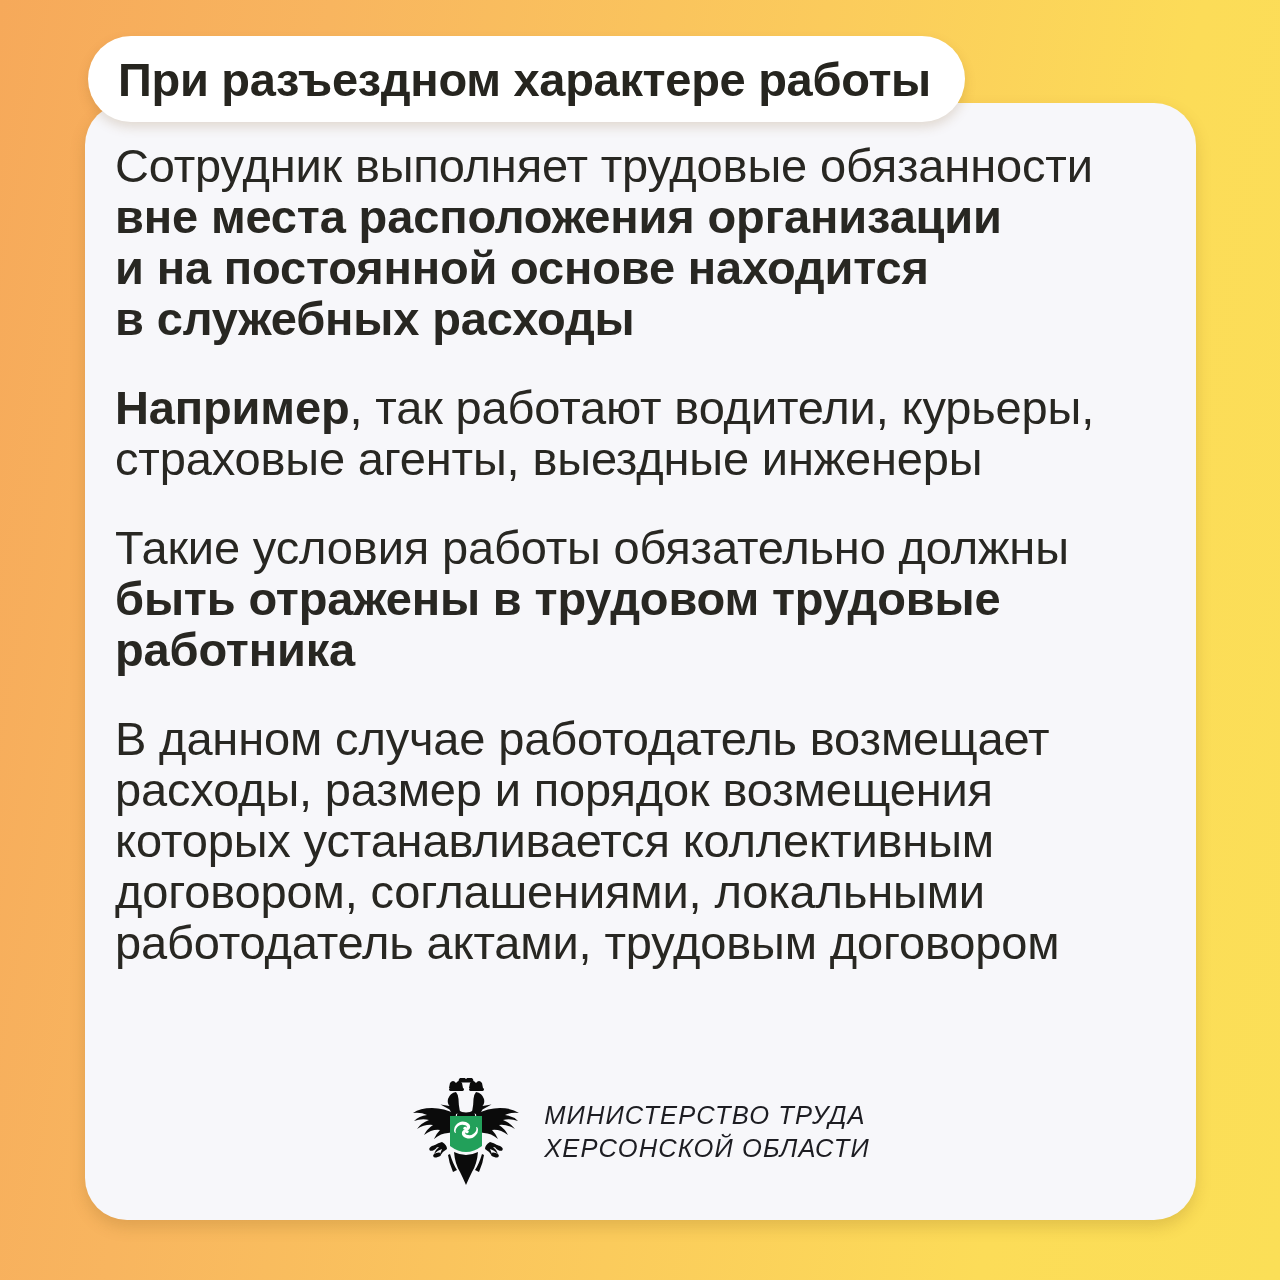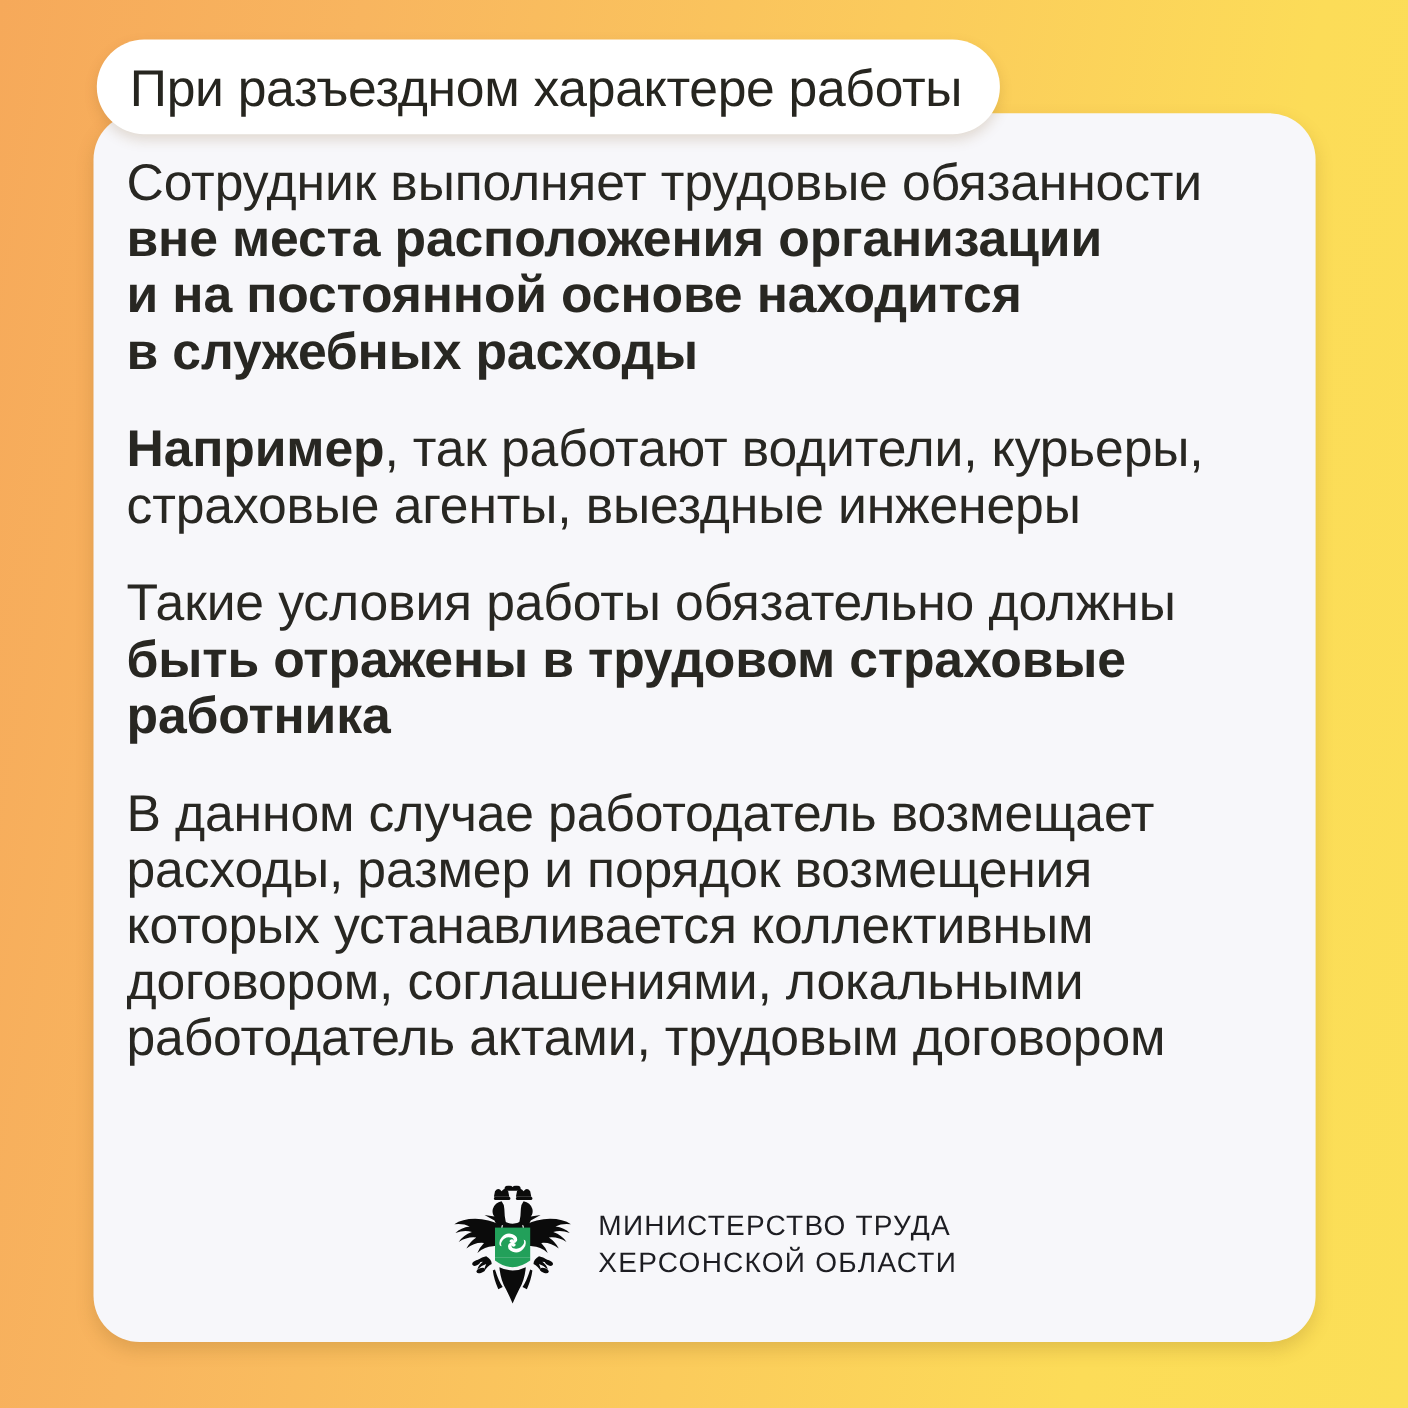--- a/index.html
+++ b/index.html
@@ -46,21 +46,21 @@
     display: flex;
     align-items: center;
     background: #FFFFFF;
     border-radius: 44px;
     box-shadow: 0 5px 12px rgba(120, 80, 20, 0.18);
     z-index: 3;
     box-sizing: border-box;
   }
   .title-text {
     font-size: 47px;
-    font-weight: normal;
+    font-weight: bold;
     color: #26251F;
     letter-spacing: -0.3px;
     line-height: 1;
     white-space: nowrap;
   }
 
   
   .body-area {
     position: absolute;
     left: 115px;
@@ -84,20 +84,21 @@
   .footer {
     position: absolute;
     left: 0;
     right: 0;
     top: 1078px;
     display: flex;
     justify-content: center;
     align-items: center;
     gap: 22px;
     z-index: 2;
+    font-style: italic;
   }
   .emblem {
     width: 112px;
     height: 108px;
     flex: none;
     display: block;
   }
   .org-lines {
     display: flex;
     flex-direction: column;
@@ -132,21 +133,21 @@
       <b class="ln">в служебных расходы</b>
     </p>
 
     <p class="para">
       <b>Например</b><span>, так работают водители, курьеры,</span>
       <span class="ln">страховые агенты, выездные инженеры</span>
     </p>
 
     <p class="para">
       <span class="ln">Такие условия работы обязательно должны</span>
-      <b class="ln">быть отражены в трудовом страховые</b>
+      <b class="ln">быть отражены в трудовом трудовые</b>
       <b class="ln">работника</b>
     </p>
 
     <p class="para">
       <span class="ln">В данном случае работодатель возмещает</span>
       <span class="ln">расходы, размер и порядок возмещения</span>
       <span class="ln">которых устанавливается коллективным</span>
       <span class="ln">договором, соглашениями, локальными</span>
       <span class="ln">работодатель актами, трудовым договором</span>
     </p>

